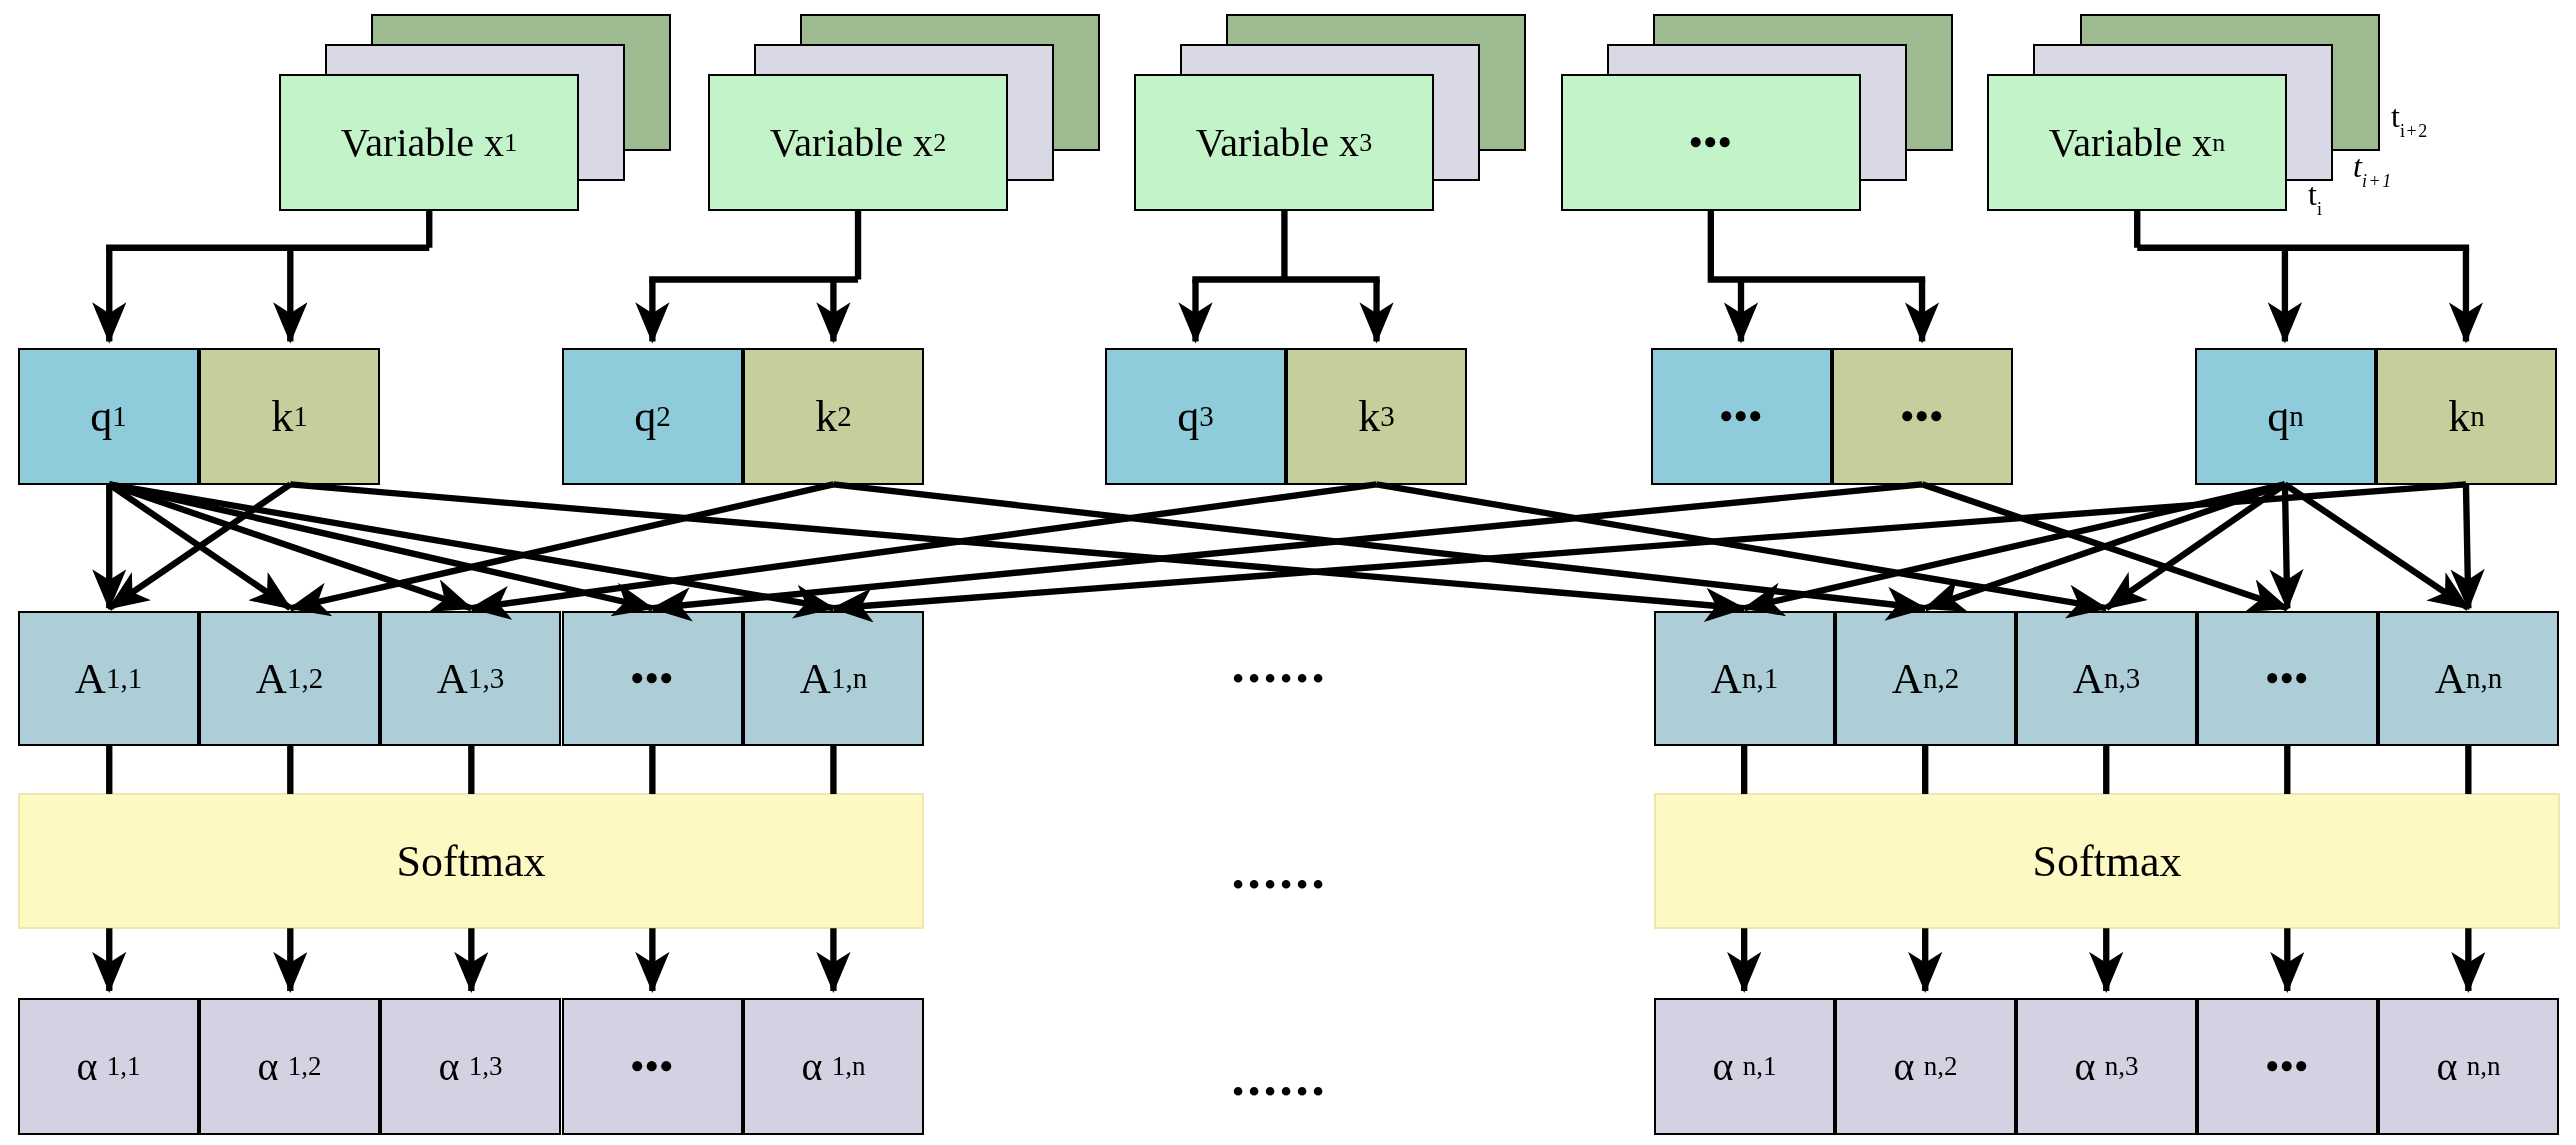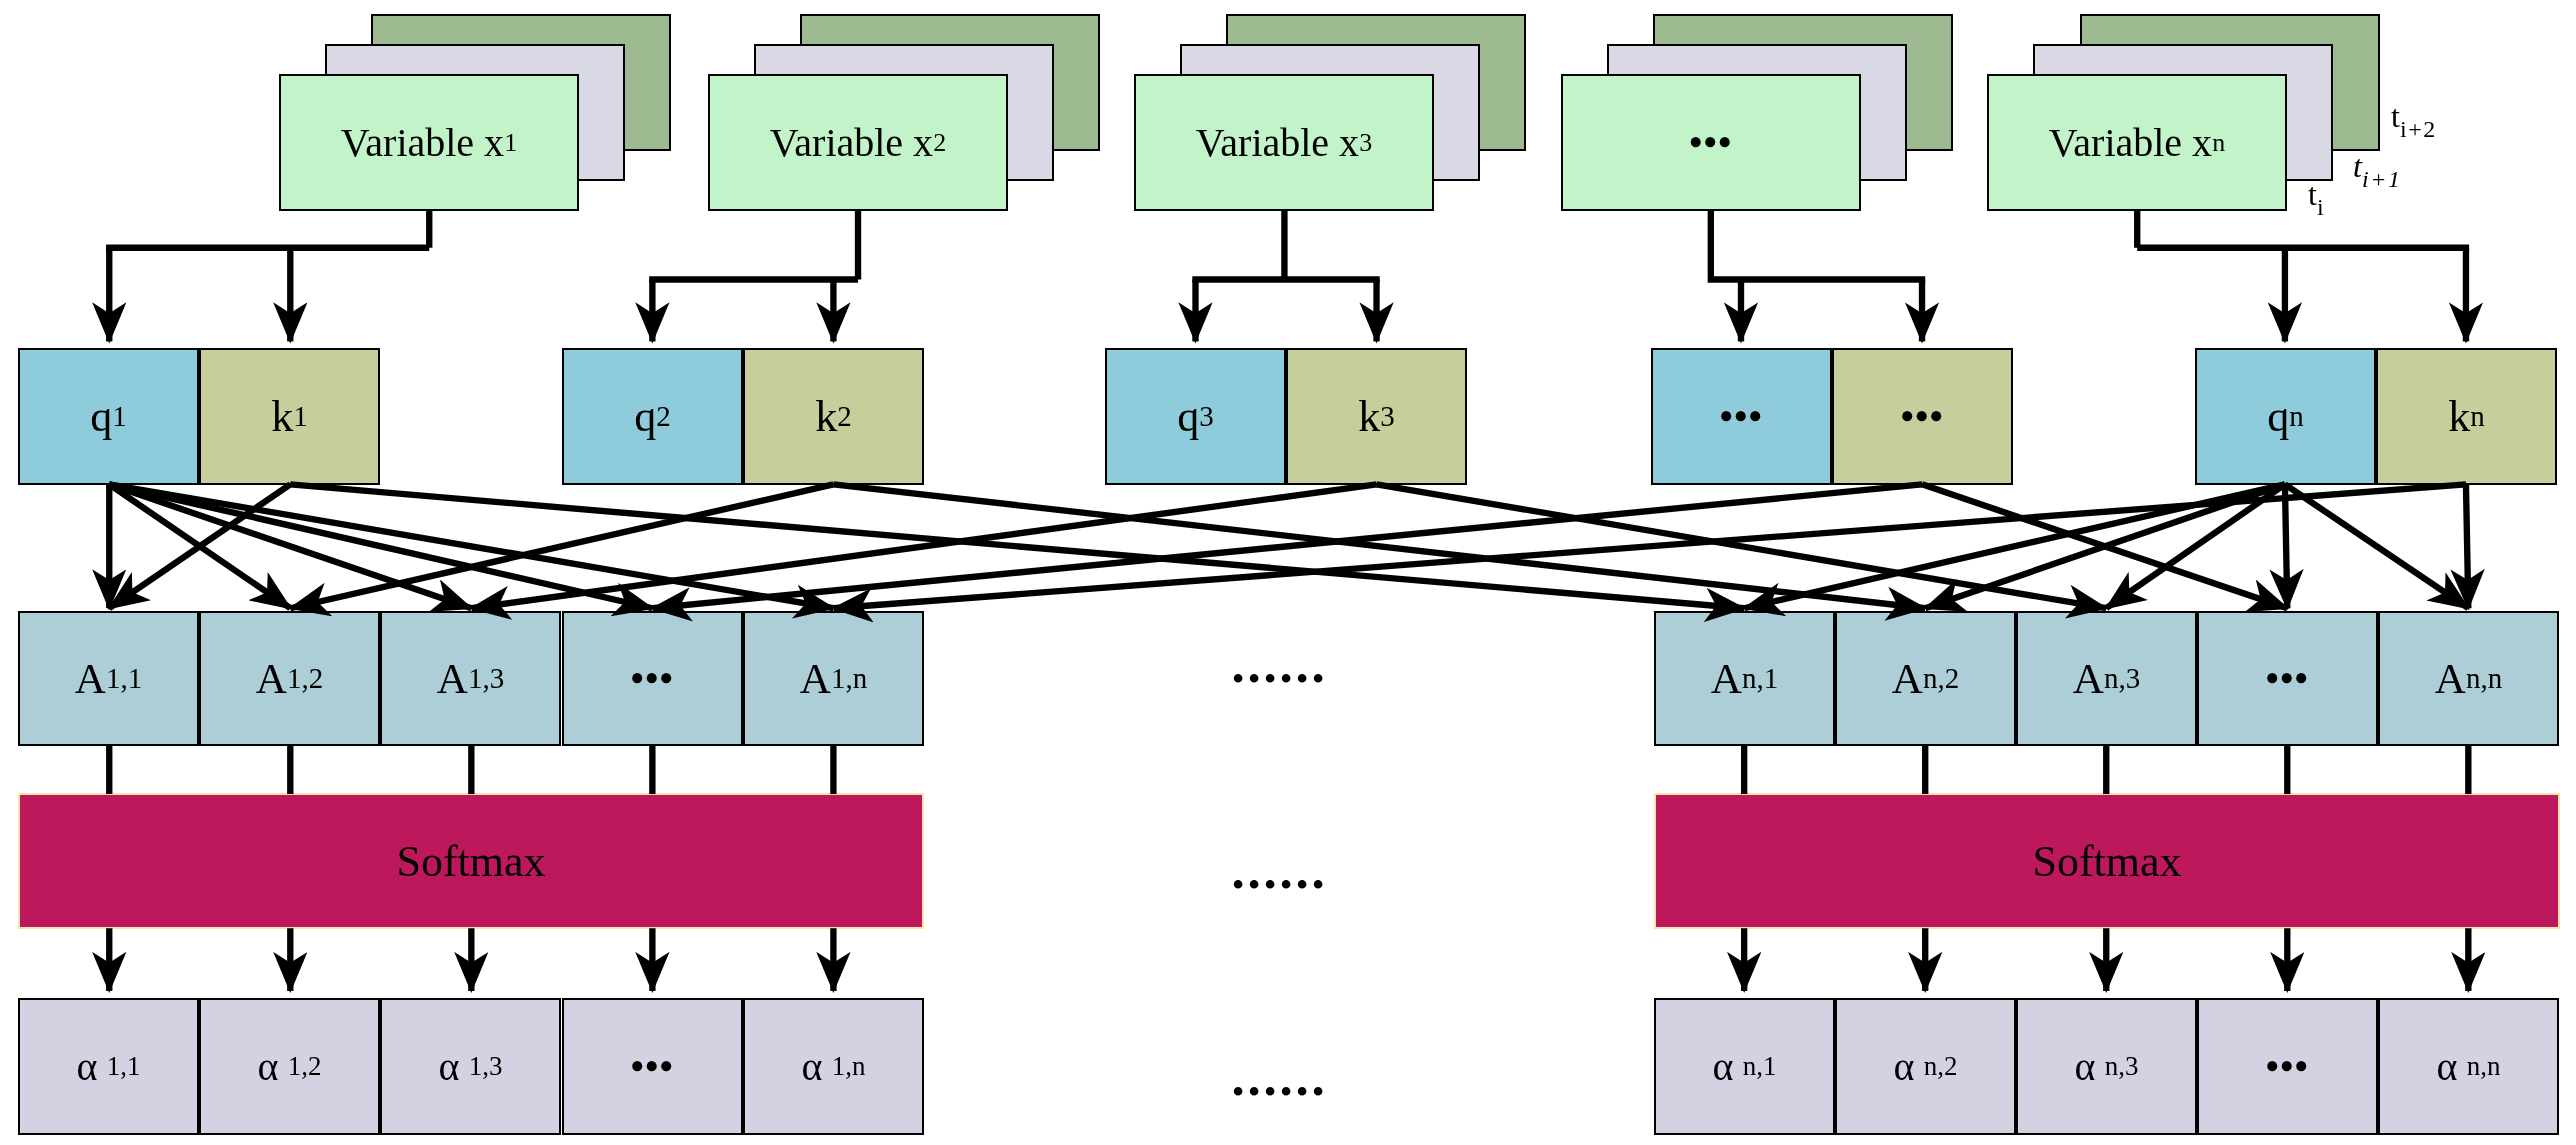--- a/index.html
+++ b/index.html
@@ -22,28 +22,28 @@
   }
   .card-back{background:#9eba90;}
   .card-mid{background:#d9d9e6;}
   .card-front{background:#c3f3c9;font-size:40px;}
   .card-front sup{font-size:26px;}
   .qbox{background:#8fccdb;font-size:44px;}
   .kbox{background:#c5cf9c;font-size:44px;}
   .qbox sup,.kbox sup{font-size:29px;}
   .acell{background:#adced6;font-size:43px;}
   .acell sub{font-size:29px;vertical-align:-14.3px;}
-  .softmax{background:#be185d;border:2.4px solid #f0e6b0;font-size:44px;}
+  .softmax{background:#fef9c3;border:2.4px solid #f0e6b0;font-size:44px;}
   .alphacell{background:#d2d2e3;font-size:40px;}
   .alphacell sub{font-size:27px;vertical-align:-16px;margin-left:9.5px;}
   .dotlabel{font-size:37px;letter-spacing:1.6px;font-weight:bold;}
   .tlab{
     position:absolute;z-index:2;font-size:32px;white-space:nowrap;
   }
-  .tlab sub{font-size:24px;vertical-align:-9.5px;letter-spacing:1.6px;}
+  .tlab sub{font-size:18px;vertical-align:-9.5px;letter-spacing:1.6px;}
   .middots{
     position:absolute;z-index:2;width:127px;text-align:center;
     font-size:32px;letter-spacing:4.8px;font-weight:bold;line-height:48px;
   }
 </style>
 </head>
 <body>
 
 <div id="canvas">
 

